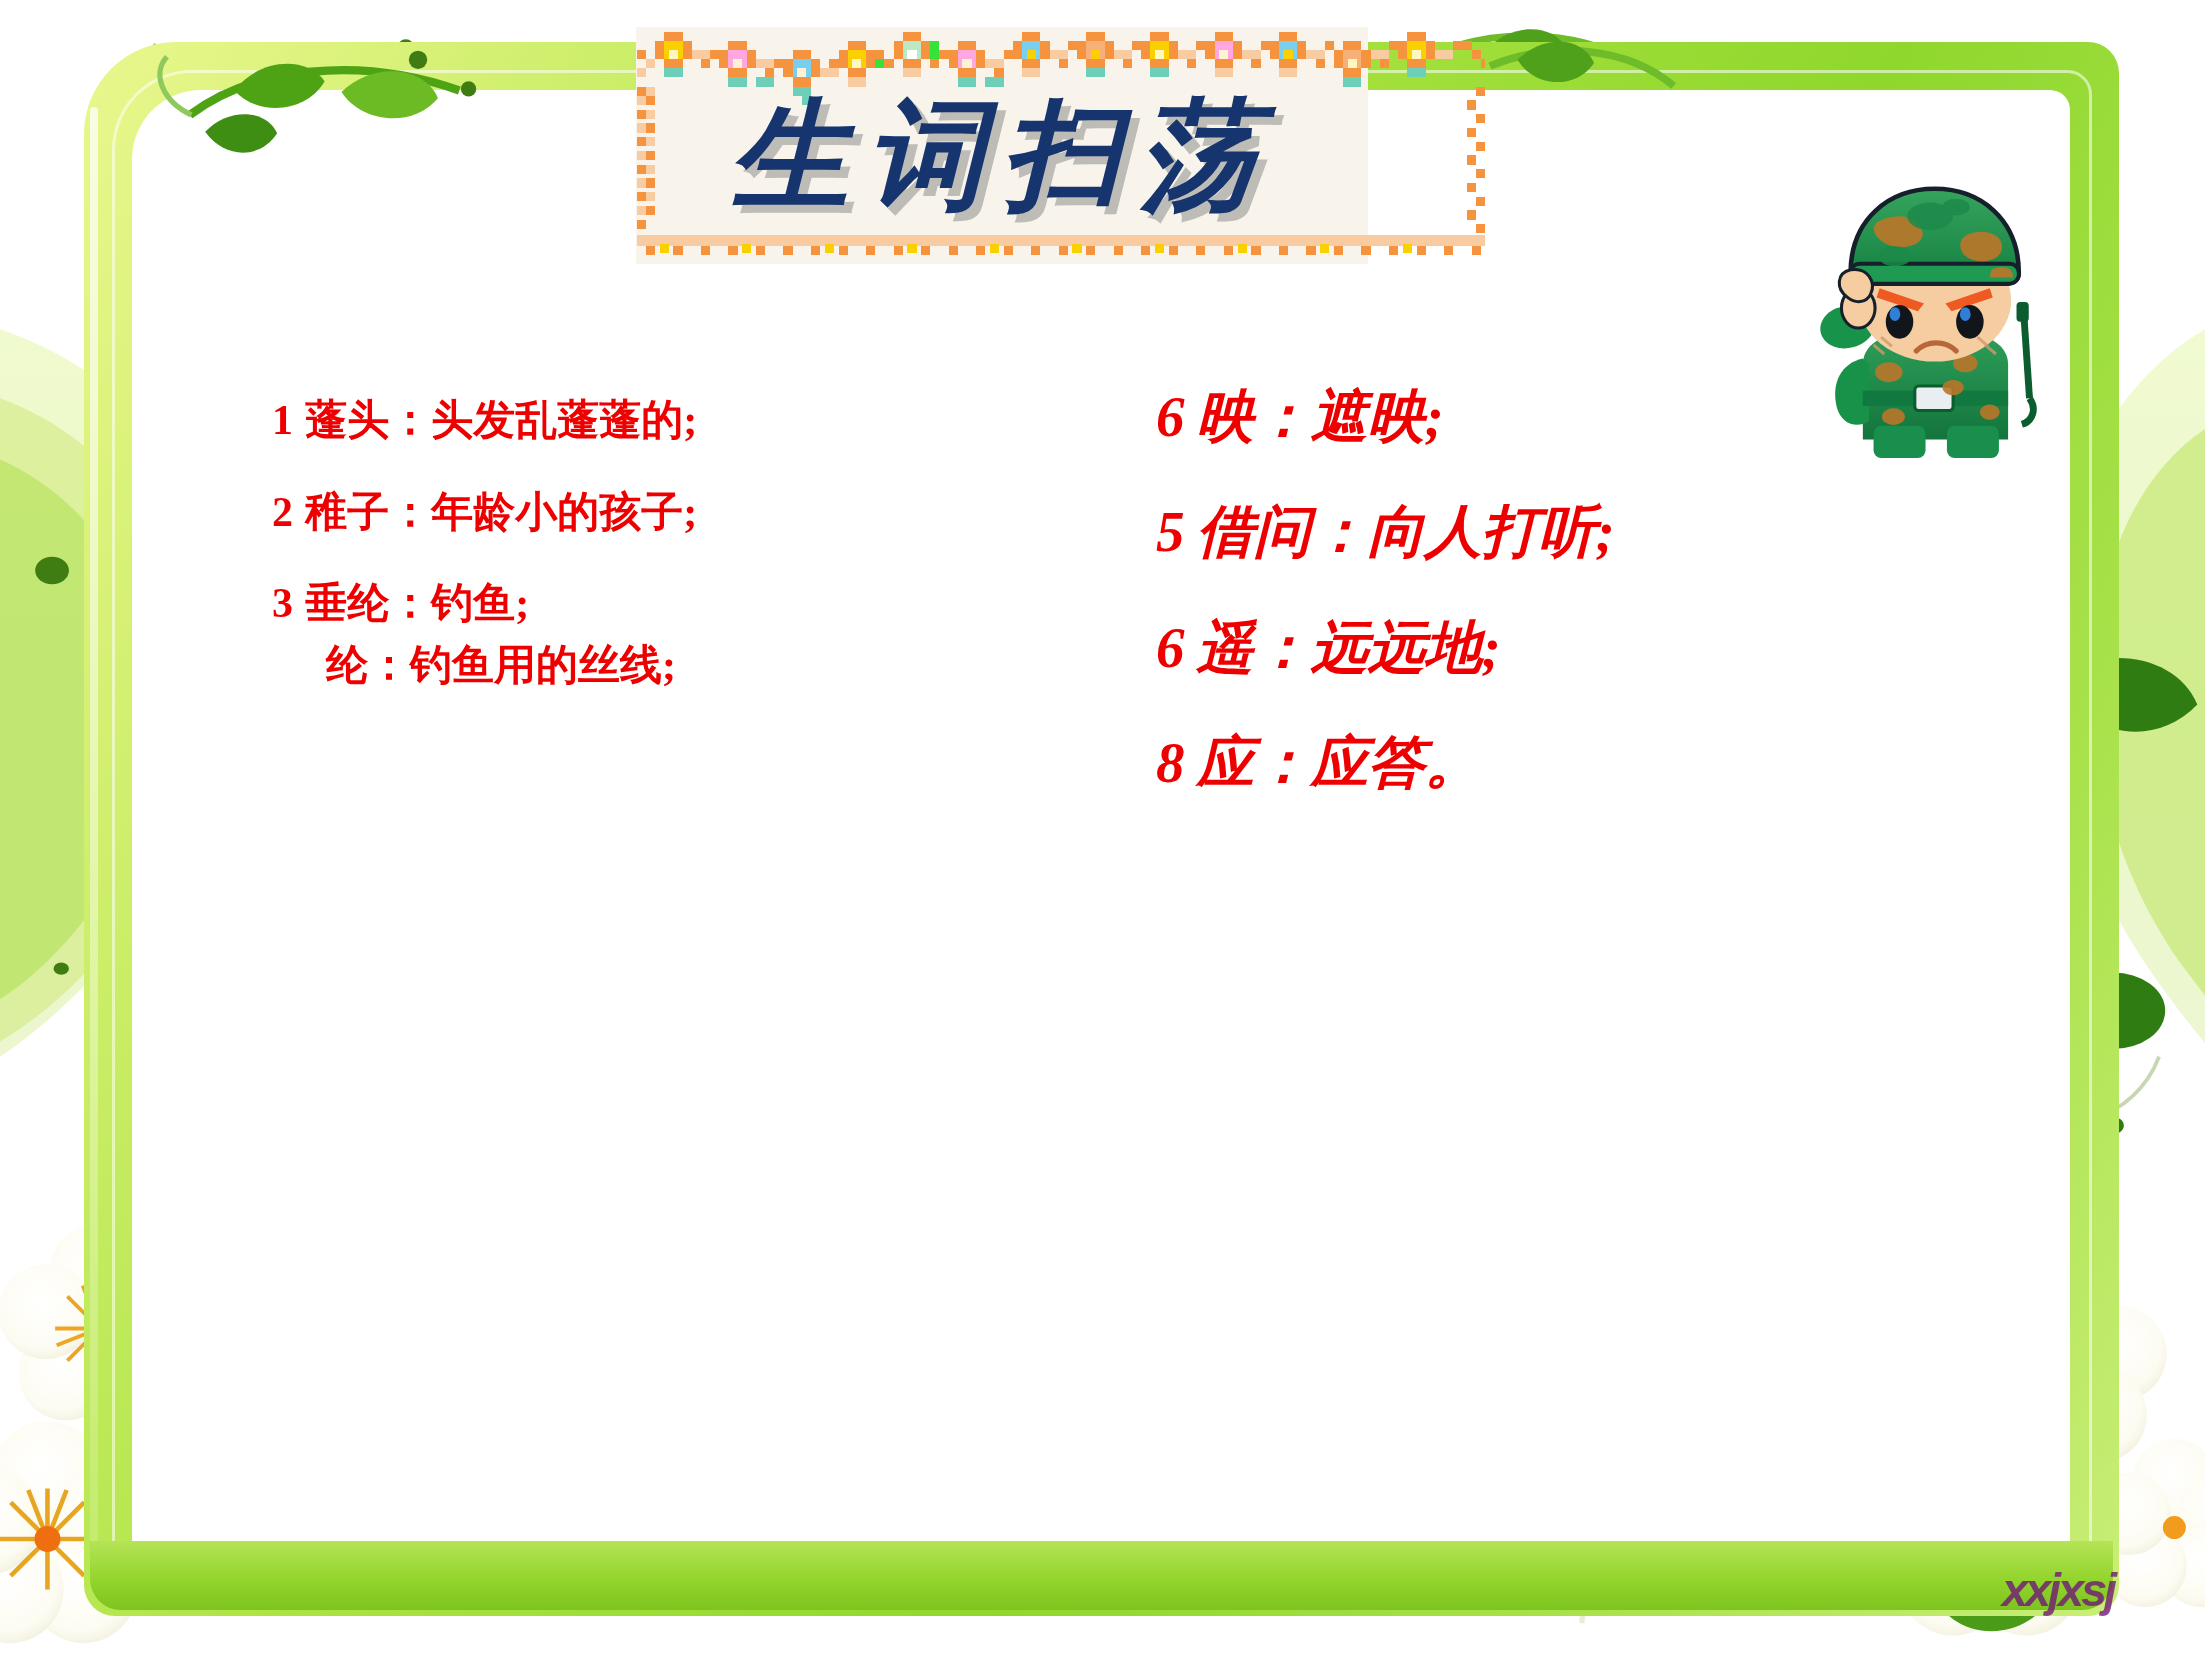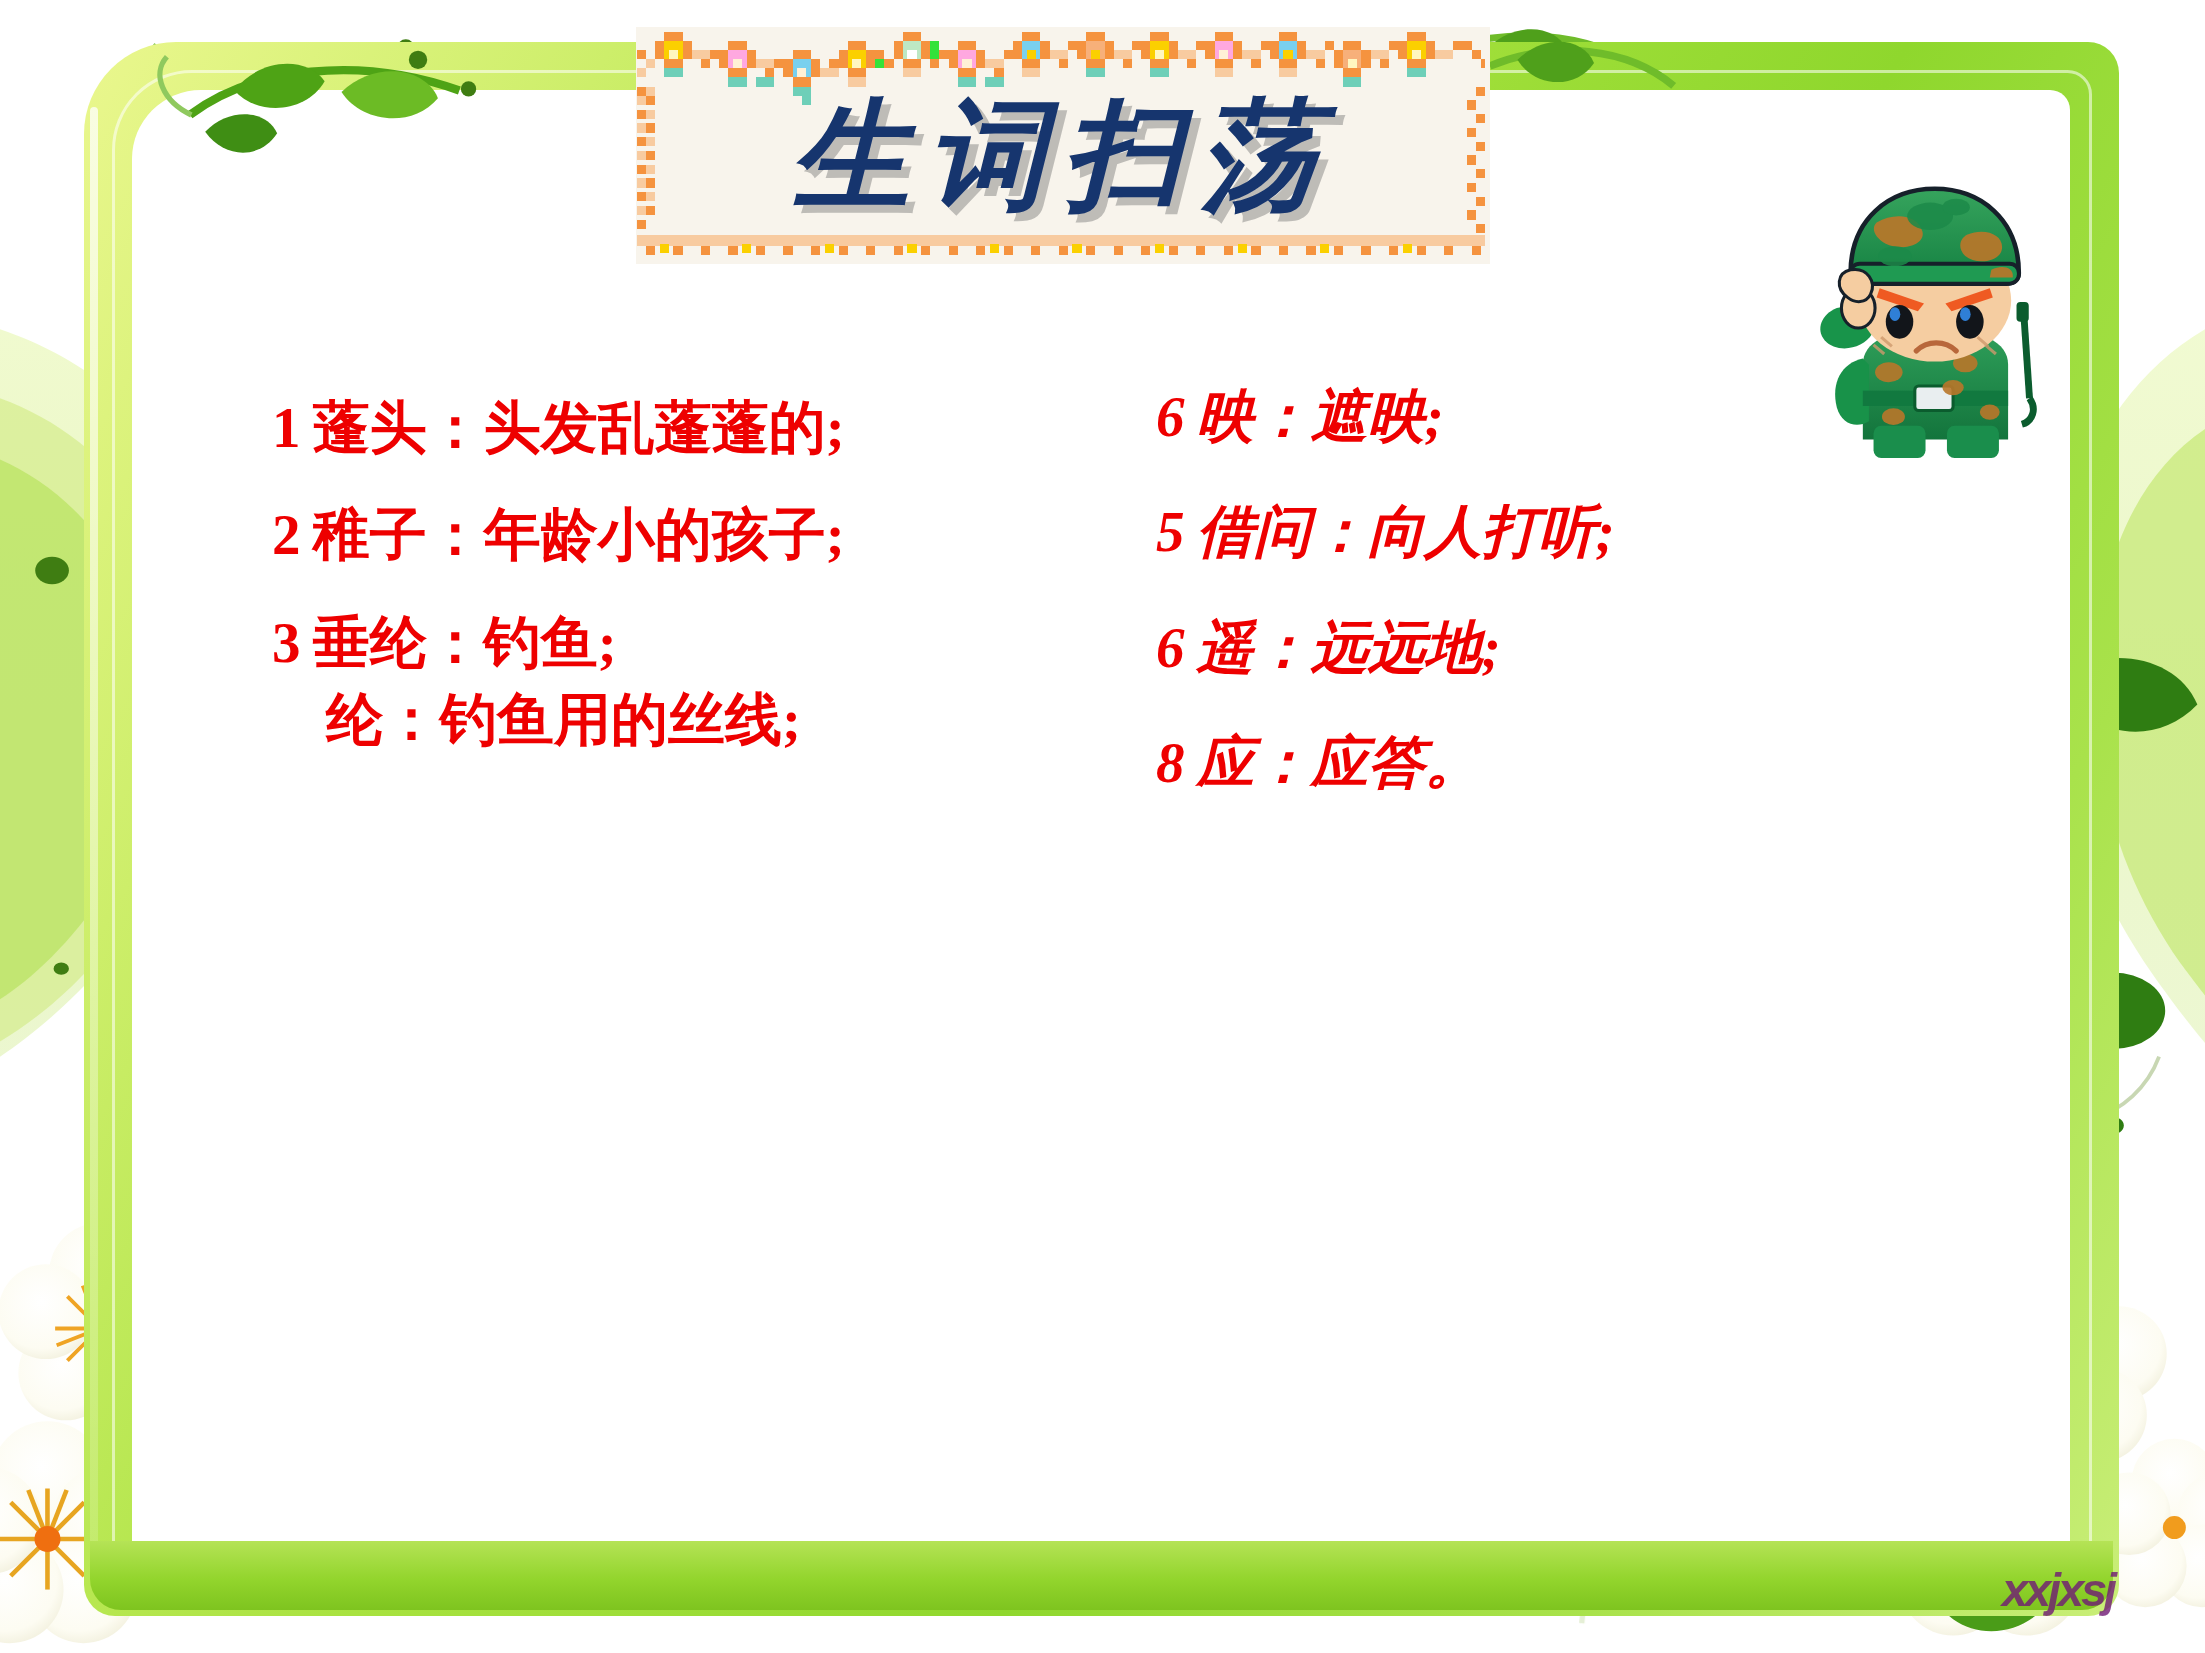--- a/index.html
+++ b/index.html
@@ -46,21 +46,21 @@
     position:absolute;left:90px;right:92px;bottom:44px;height:69px;
     border-radius:0 0 31px 31px;
     background:linear-gradient(180deg,#b5e356 0%,#93d52d 55%,#7ec41f 100%);
   }
 
   
   .bg-art{position:absolute;inset:0;pointer-events:none;}
 
   
   #title-banner{
-    position:absolute;left:636px;top:27px;width:854px;height:237px;
+    position:absolute;left:636px;top:27px;width:732px;height:237px;
     background:#f8f4ec;
     box-sizing:border-box;
   }
   .title-text{
     position:absolute;left:0;right:0;top:70px;
     text-align:center;
     font-family:"Liberation Serif","DejaVu Serif",serif;
     font-size:119px;line-height:1;
     font-weight:bold;font-style:italic;
     letter-spacing:17px;
@@ -73,21 +73,21 @@
   #col-left{
     position:absolute;left:272px;top:398px;width:842px;
   }
   #col-right{
     position:absolute;left:1156px;top:387px;width:750px;
   }
   .entry{
     color:#ee0000;
     font-family:"Liberation Serif","DejaVu Serif",serif;
     font-weight:bold;
-    font-size:57px;
+    font-size:42px;
     line-height:1.06;
     white-space:nowrap;
     margin-bottom:47px;
   }
   #col-right .entry{margin-bottom:55px;font-size:57px;font-style:italic;}
   .entry .num{margin-right:12.3px;}
   .entry .sub{display:block;margin-left:54px;margin-top:17px;}
 
   
   #soldier{position:absolute;left:1803px;top:172px;width:268px;height:302px;}

